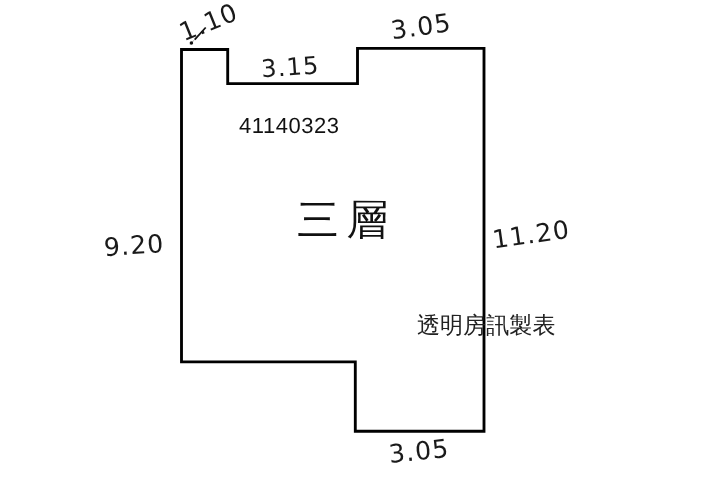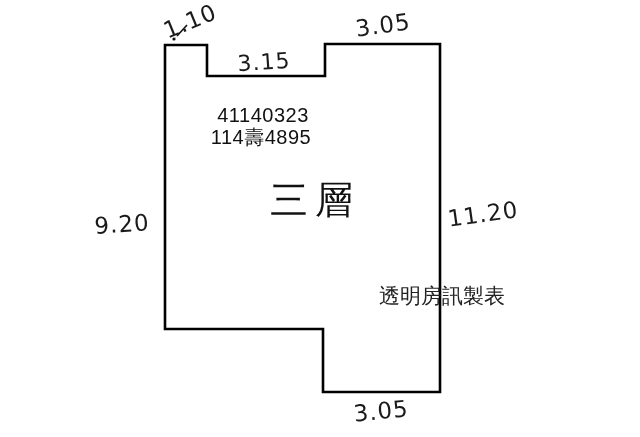--- a/index.html
+++ b/index.html
@@ -89,19 +89,18 @@
   <div class="label dim dim-inner-top">3.15</div>
 
   <div class="label dim dim-left">9.20</div>
 
   <div class="label dim dim-right">11.20</div>
 
   <div class="label dim dim-bottom">3.05</div>
 
   <div class="label case-number case-line1">41140323</div>
 
-  <div class="label case-number case-line2">114壽4895</div>
 
   <div class="label floor-title">三層</div>
 
   <div class="label credit">透明房訊製表</div>
 
 </div>
 
 </body></html>

